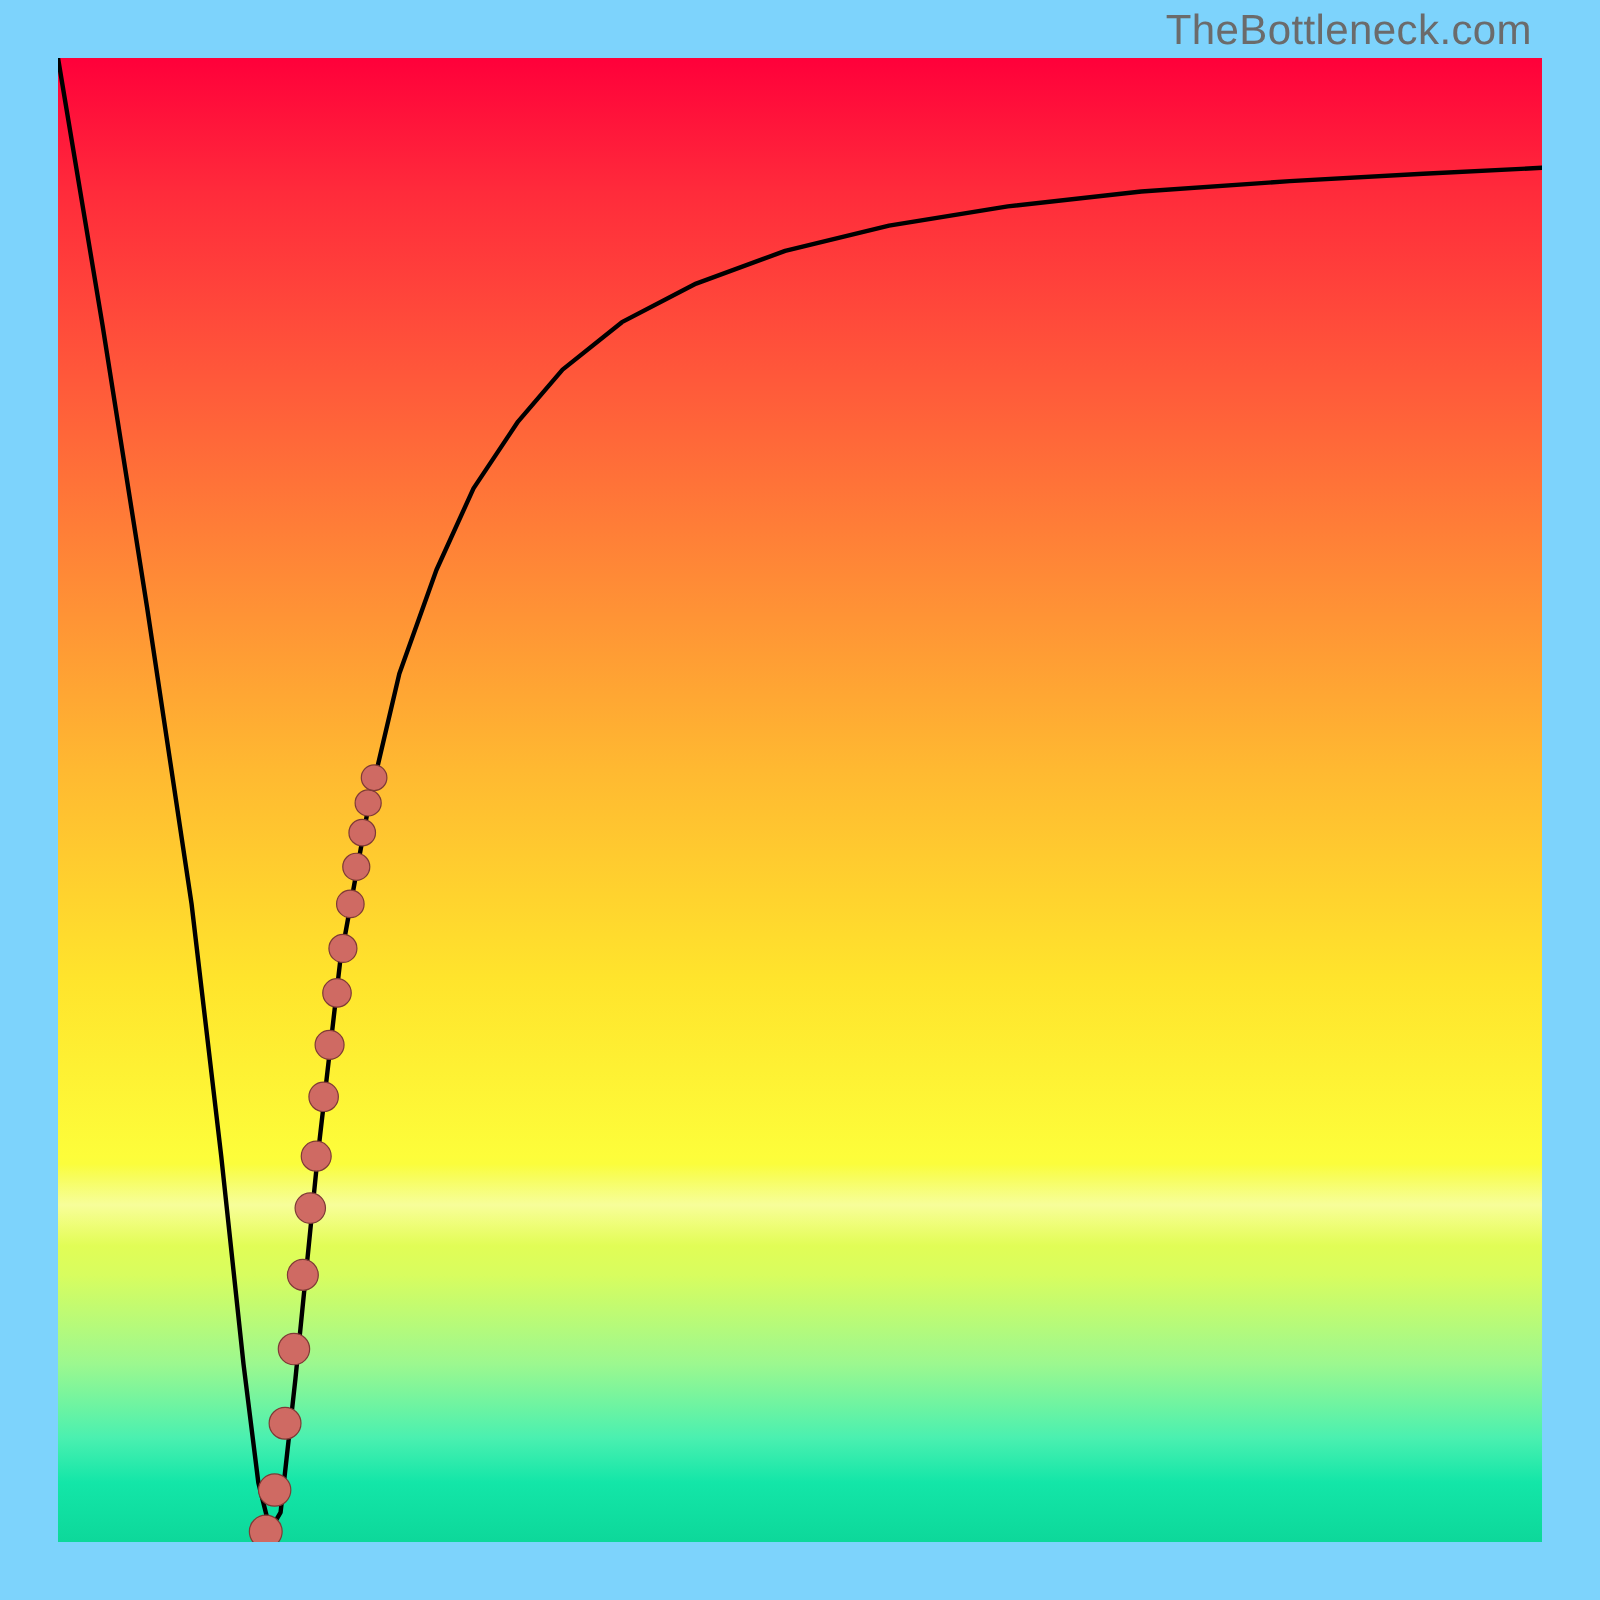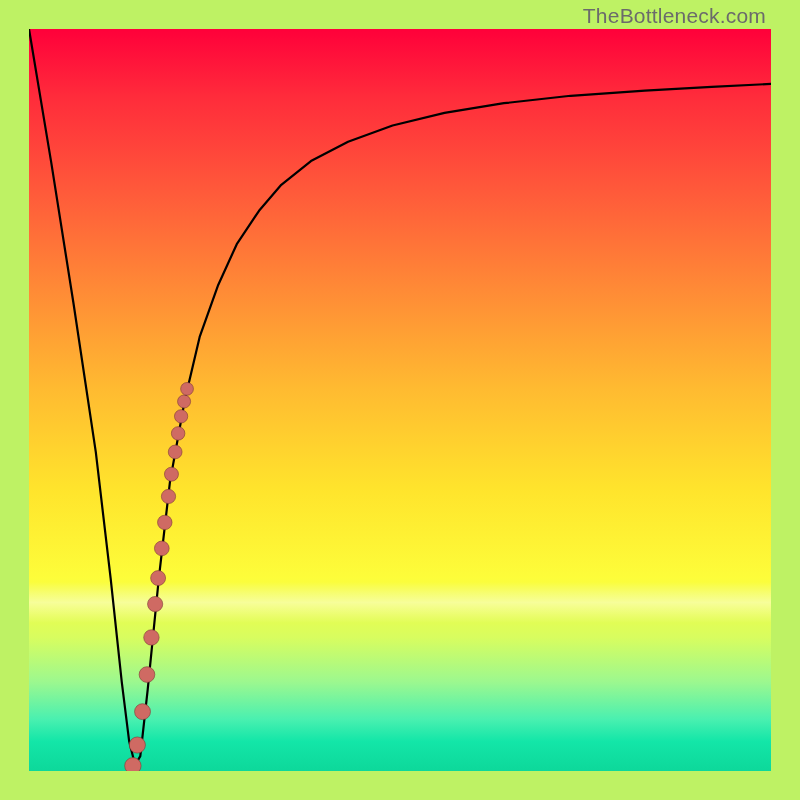--- a/index.html
+++ b/index.html
@@ -7,21 +7,21 @@
     padding: 0;
     width: 800px;
     height: 800px;
     overflow: hidden;
     background: #000;
     font-family: Arial, Helvetica, sans-serif;
   }
   .frame {
     position: absolute;
     inset: 0;
-    background: #bef264;
+    background: #7dd3fc;
   }
   .plot {
     position: absolute;
     left: 29px;
     top: 29px;
     width: 742px;
     height: 742px;
     overflow: hidden;
   }
   .gradient {

